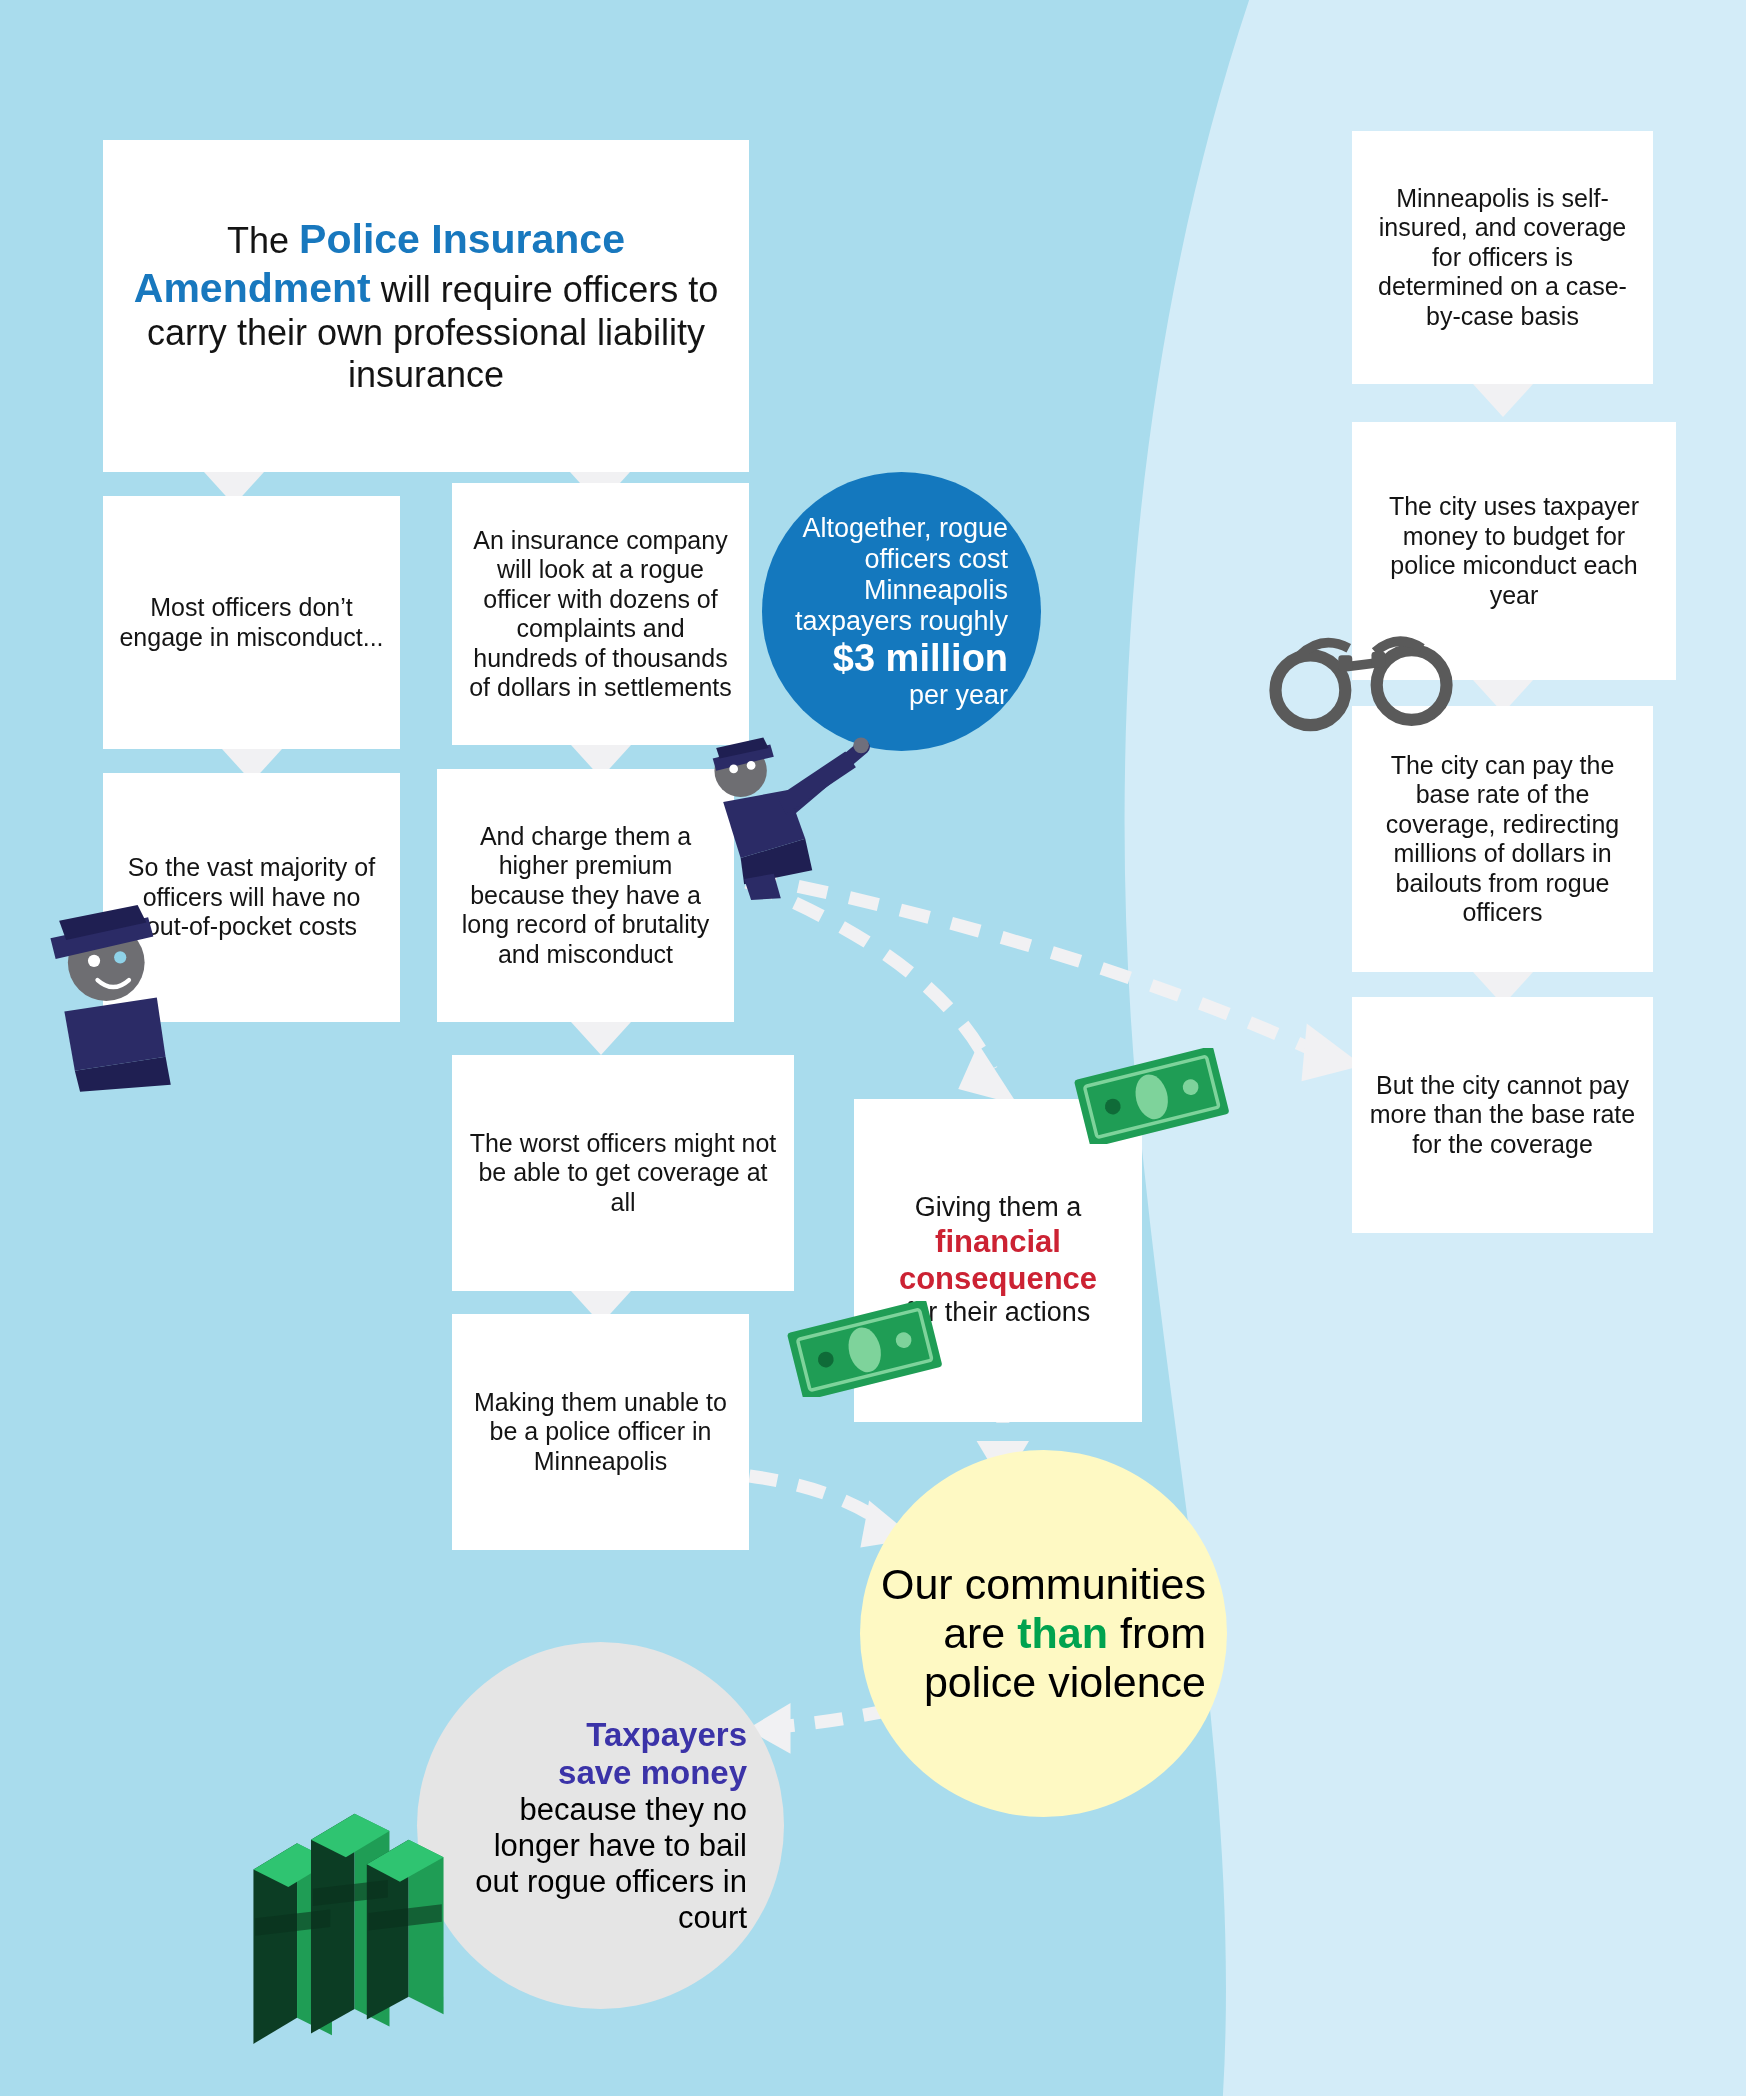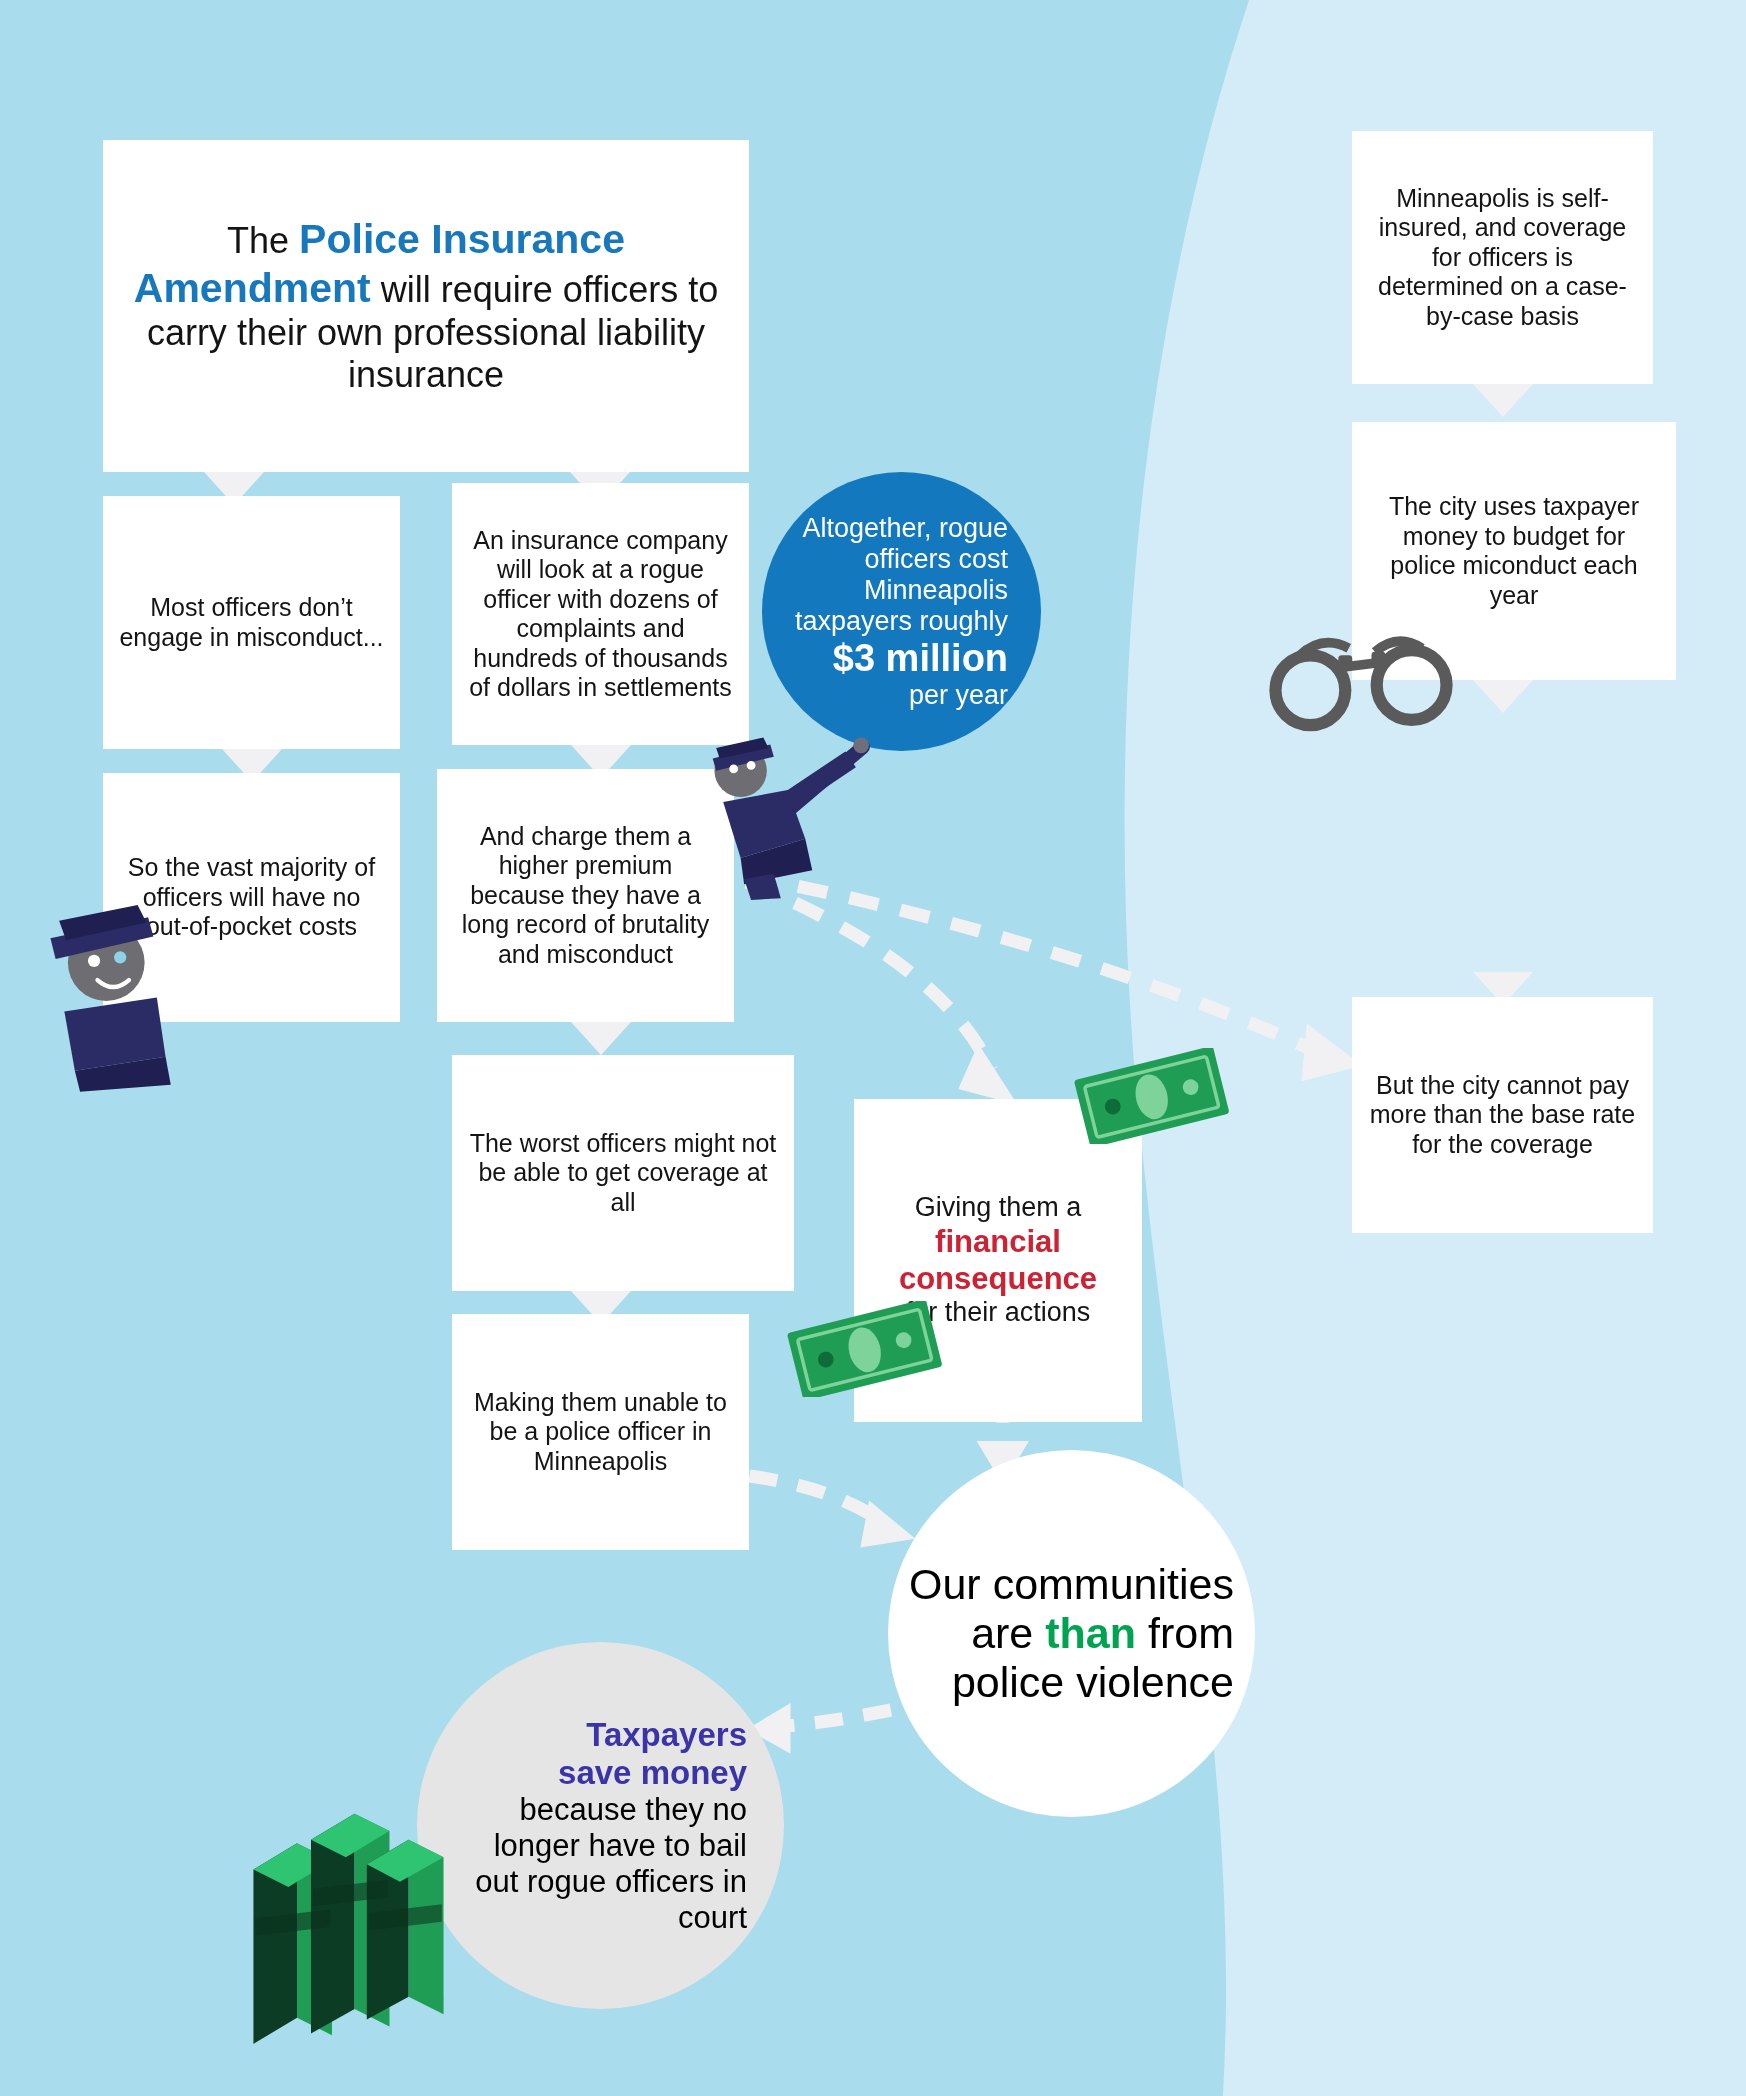--- a/index.html
+++ b/index.html
@@ -139,36 +139,39 @@
   <div class="box t-body" style="left:1352px;top:131px;width:301px;height:253px;">
     <div class="inner">Minneapolis is self-insured, and coverage for officers is determined on a case-by-case basis</div>
   </div>
   <div class="notch" style="left:1473px;top:384px;"></div>
 
   <div class="box t-body" style="left:1352px;top:422px;width:324px;height:258px;">
     <div class="inner">The city uses taxpayer money to budget for police miconduct each year</div>
   </div>
   <div class="notch" style="left:1473px;top:680px;"></div>
 
+  <div class="box t-body" style="left:1352px;top:706px;width:301px;height:266px;">
+    <div class="inner">The city can pay the base rate of the coverage, redirecting millions of dollars in bailouts from rogue officers</div>
+  </div>
   <div class="notch" style="left:1473px;top:972px;"></div>
 
   <div class="box t-body" style="left:1352px;top:997px;width:301px;height:236px;">
     <div class="inner">But the city cannot pay more than the base rate for the coverage</div>
   </div>
 
   <div class="box t-fin" style="left:854px;top:1099px;width:288px;height:323px;">
     <div class="inner">
       <span>Giving them a</span><br>
       <span class="accent-red">financial</span><br>
       <span class="accent-red">consequence</span><br>
       <span>for their actions</span>
     </div>
   </div>
 
-  <div class="circle t-comm" style="left:888px;top:1450px;width:367px;height:367px;background:#ffffff;padding:0 17.5px;">
+  <div class="circle t-comm" style="left:860px;top:1450px;width:367px;height:367px;background:#fef9c3;padding:0 17.5px;">
     <div class="inner">
       <span>Our communities</span><br>
       <span>are </span><span class="accent-green">than</span><span> from</span><br>
       <span>police violence</span>
     </div>
   </div>
 
   <div class="circle t-tax" style="left:417px;top:1642px;width:367px;height:367px;background:#e5e5e5;padding:0 37px;">
     <div class="inner">
       <span class="accent-navy">Taxpayers</span><br>

